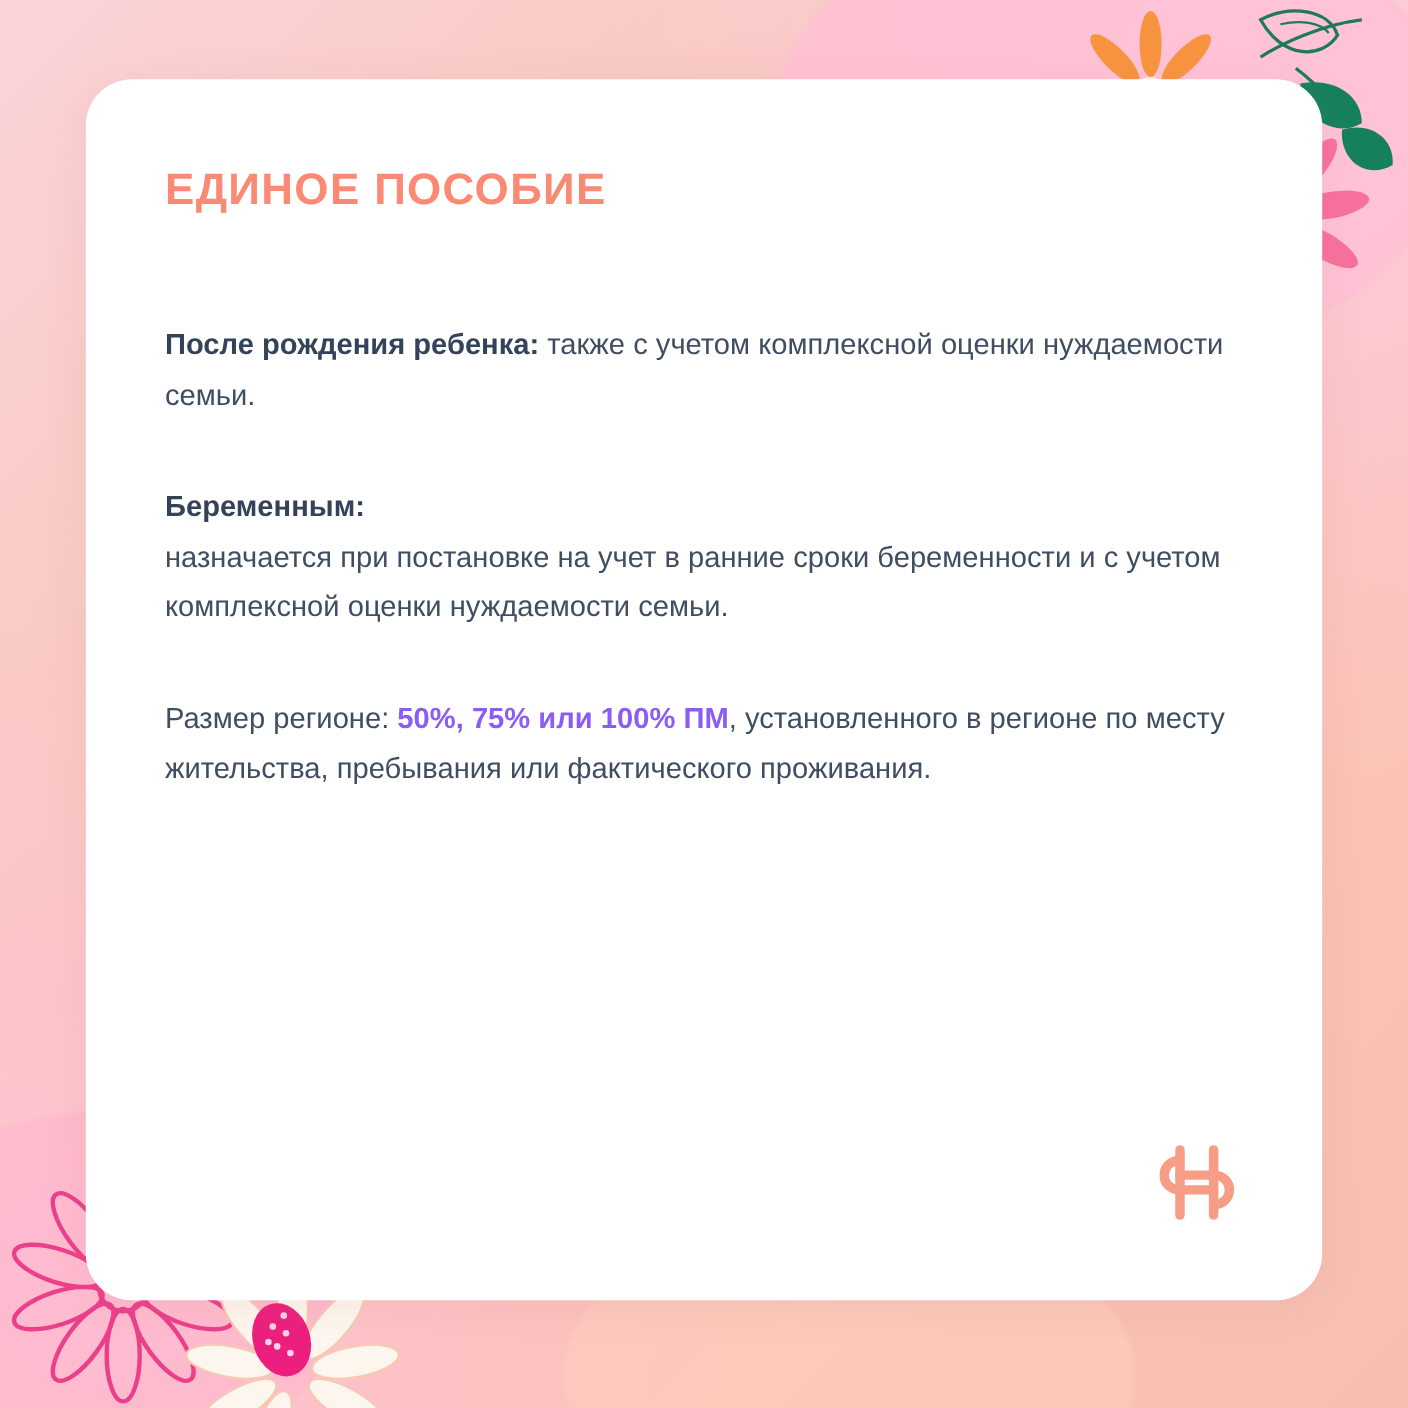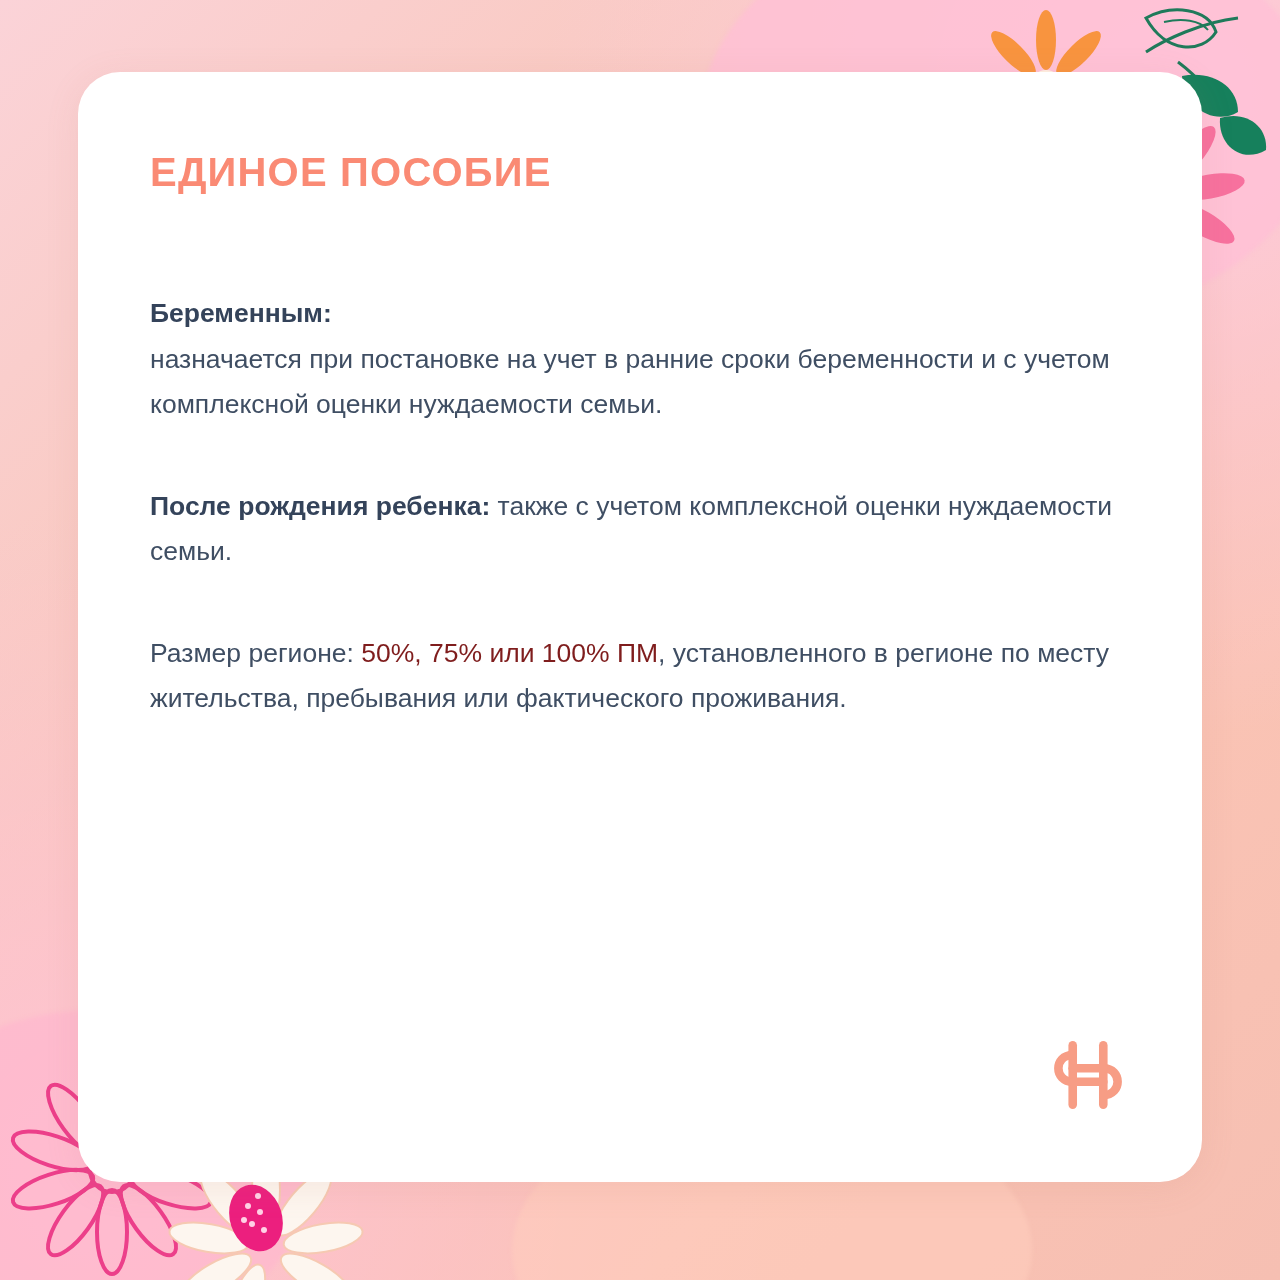--- a/index.html
+++ b/index.html
@@ -71,22 +71,22 @@
 
   .para { margin-bottom: 56px; }
   .para:last-child { margin-bottom: 0; }
 
   .lead {
     font-weight: bold;
     color: #34435a;
   }
 
   .accent-blue {
-    color: #7f1d1d;
-    font-weight: normal;
+    color: #8b5cf6;
+    font-weight: bold;
     margin-top: 35px;
   }
 
   
   .deco { position: absolute; pointer-events: none; }
   .deco-tr { right: 0; top: 0; width: 330px; height: 330px; }
   .deco-bl { left: 0; bottom: 0; width: 420px; height: 300px; }
 
   
   .logo {
@@ -196,26 +196,26 @@
 </svg>
 
 <div class="card">
   <div class="card-inner">
 
     <h1 class="title">ЕДИНОЕ ПОСОБИЕ</h1>
 
     <div class="body-text">
 
       <div class="para">
+        <span class="lead">После рождения ребенка:</span><span> также с учетом комплексной оценки нуждаемости семьи.</span>
+      </div>
+
+      <div class="para">
         <div class="lead">Беременным:</div>
         <span>назначается при постановке на учет в ранние сроки беременности и с учетом комплексной оценки нуждаемости семьи.</span>
-      </div>
-
-      <div class="para">
-        <span class="lead">После рождения ребенка:</span><span> также с учетом комплексной оценки нуждаемости семьи.</span>
       </div>
 
       <div class="para">
         <span>Размер регионе: </span><span class="accent-blue">50%, 75% или 100% ПМ</span><span>, установленного в регионе по месту жительства, пребывания или  фактического проживания.</span>
       </div>
 
     </div>
   </div>
 
   <svg class="logo" viewBox="0 0 100 90">

